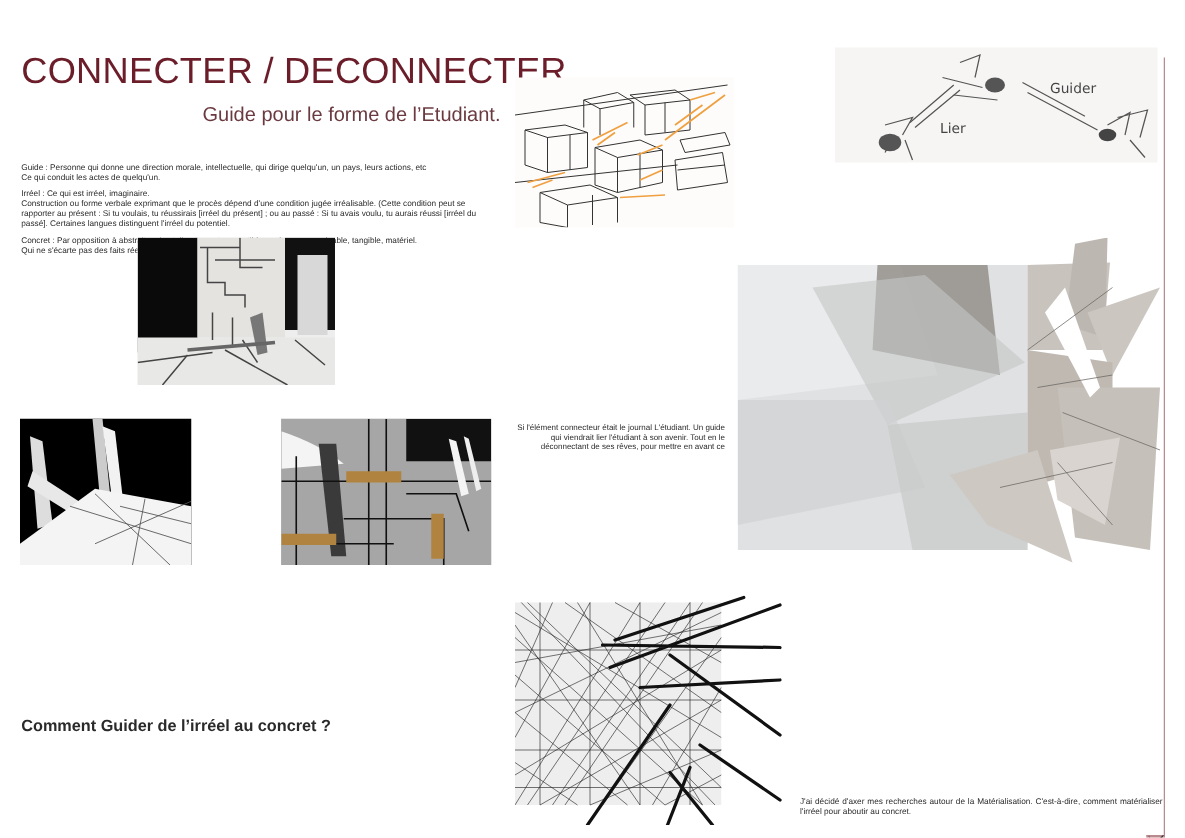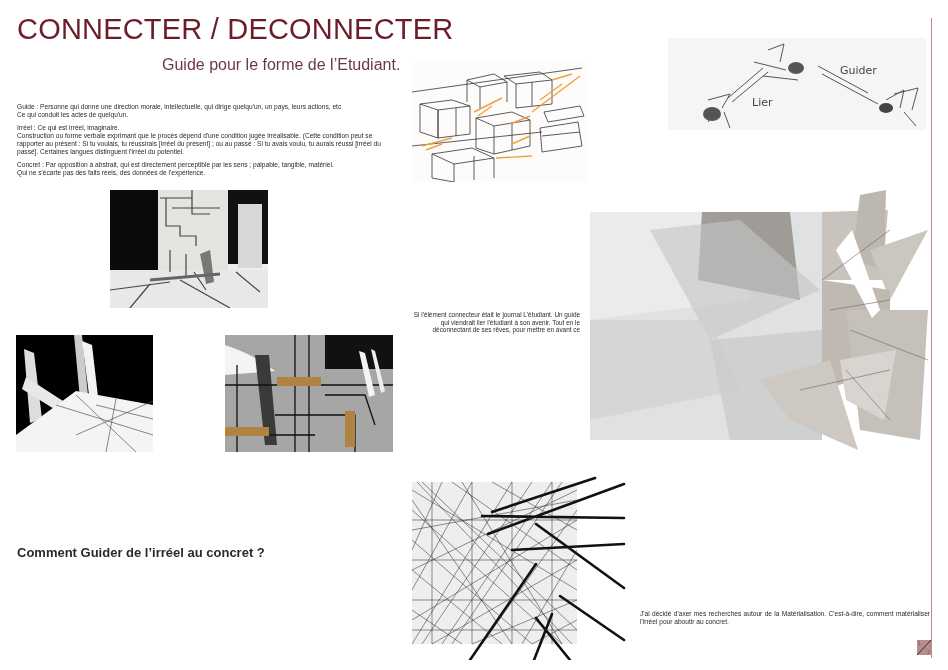--- a/index.html
+++ b/index.html
@@ -1,17 +1,17 @@
 <!DOCTYPE html>
 <html><head>
 <meta charset="utf-8">
 <style>
   html, body { margin:0; padding:0; background:#fff; }
   body { width:948px; height:670px; position:relative; overflow:hidden; font-family:"Liberation Sans", sans-serif; color:#222; }
-  .abs { position:absolute; }
+  .abs { position:absolute;margin-top:28px; }
   .title { left:17px; top:12px; font-size:29px; color:#6b1e2a; letter-spacing:0.2px; line-height:34px; white-space:nowrap; }
   .subtitle { left:162px; top:56px; font-size:16px; color:#6b3a40; white-space:nowrap; }
   .defs { left:17px; top:103px; width:380px; font-size:6.6px; line-height:7.7px; color:#2a2a2a; }
   .defs p { margin:0 0 6px 0; }
   .question { left:17px; top:545px; font-size:13px; font-weight:bold; color:#2a2a2a; white-space:nowrap;text-align:center; }
   .para-mid { left:410px; top:311px; width:170px; font-size:6.4px; line-height:7.7px; text-align:right; color:#2a2a2a; }
   .para-bot { left:640px; top:610px; width:290px; font-size:6.6px; line-height:8px; text-align:justify; color:#2a2a2a; }
   .vline { left:931px; top:18px; width:1px; height:640px; background:#b98a8e; }
   .pagebox { left:917px; top:640px; width:14px; height:15px; background:#b98a8e; overflow:hidden; }
   .pagebox svg { display:block; }

